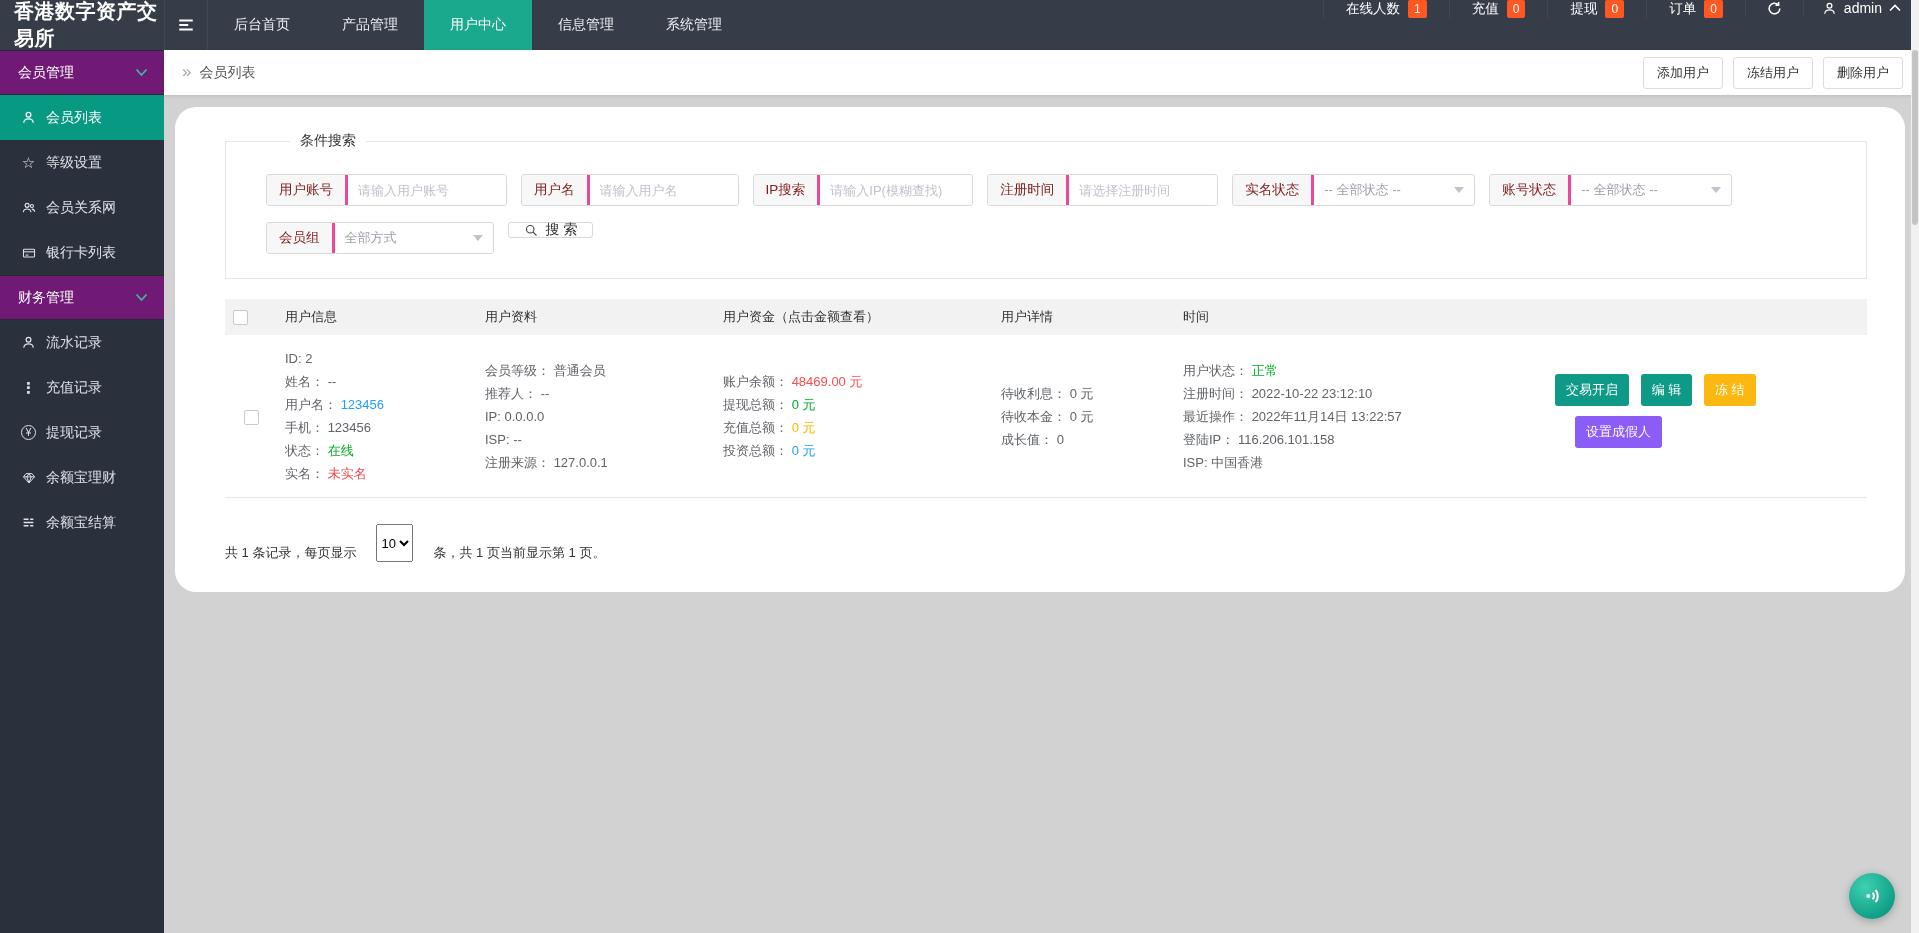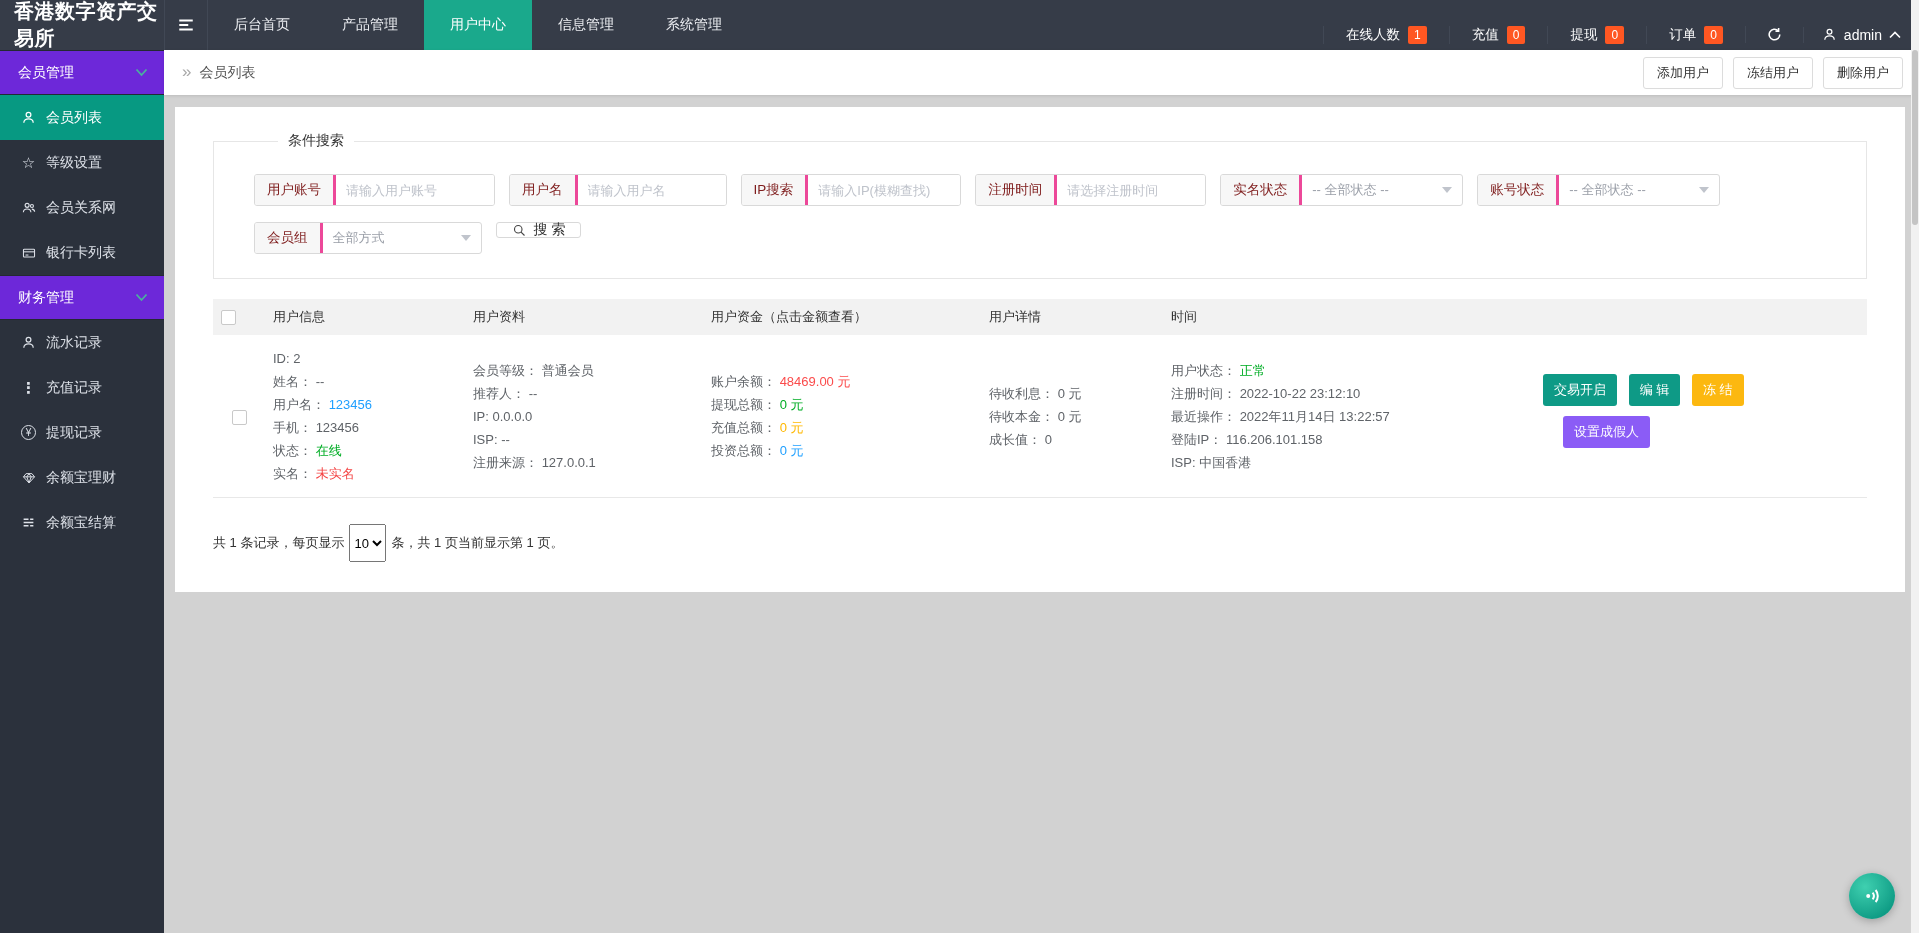--- a/index.html
+++ b/index.html
@@ -7,50 +7,50 @@
   body { font-family: "Liberation Sans","DejaVu Sans",sans-serif; background:#d2d2d2; color:#333; }
 
   
   .topnav { height:50px; background:#363c48; display:flex; align-items:stretch; color:#fff; }
   .brand { width:164px; display:flex; align-items:center; padding-left:14px; font-size:20px; font-weight:bold; letter-spacing:.5px; }
   .nav-toggle { width:44px; display:flex; align-items:center; justify-content:center; border-left:1px solid #414855; border-right:1px solid #414855; cursor:pointer; }
   .nav-menu { display:flex; align-items:stretch; }
   .nav-item { display:flex; align-items:center; padding:0 26px; font-size:14px; color:#eceef2; cursor:pointer; }
   .nav-item.active { background:#1aa98c; color:#fff; }
   .nav-spacer { flex:1; }
-  .nav-right { display:flex; align-items:center;margin-top:19px; }
+  .nav-right { display:flex; align-items:flex-start; }
   .nav-stat { display:flex; align-items:center; gap:8px; padding:0 22px; font-size:13.5px; border-left:1px solid #414855; cursor:pointer; }
   .badge { background:#ff5722; color:#fff; font-size:12px; line-height:1; padding:3px 6px; border-radius:2px; }
   .nav-iconbtn { display:flex; align-items:center; padding:0 20px; border-left:1px solid #414855; cursor:pointer; }
   .nav-user { display:flex; align-items:center; gap:7px; padding:0 18px; border-left:1px solid #414855; font-size:14px; cursor:pointer; }
   .icon-svg { display:block; }
 
   
   .layout { display:flex; height:883px; }
   .sidebar { width:164px; background:#2b313c; flex-shrink:0; }
-  .side-group { height:45px; display:flex; align-items:center; justify-content:space-between; padding:0 16px 0 18px; background:#6d28d9; color:#fff; font-size:14px; cursor:pointer; border-top:1px solid #242933; border-bottom:1px solid #242933; }
+  .side-group { height:45px; display:flex; align-items:center; justify-content:space-between; padding:0 16px 0 18px; background:#701a75; color:#fff; font-size:14px; cursor:pointer; border-top:1px solid #242933; border-bottom:1px solid #242933; }
   .side-item { height:45px; display:flex; align-items:center; gap:9px; padding-left:20px; color:#dde1e8; font-size:14px; cursor:pointer; }
   .side-item.active { background:#079982; color:#fff; }
   .side-ic { width:17px; display:flex; justify-content:center; align-items:center; flex-shrink:0; }
   .star-glyph { font-size:15px; line-height:1; }
   .dots-glyph { font-size:15px; line-height:1; font-weight:bold; letter-spacing:0; }
   .yen-circle { width:15px; height:15px; border:1.2px solid #dde1e8; border-radius:50%; font-size:10px; display:flex; align-items:center; justify-content:center; }
 
   .main { flex:1; display:flex; flex-direction:column; min-width:0; }
 
   
   .crumbbar { height:45px; background:#fff; display:flex; align-items:center; padding:0 16px 0 18px; box-shadow:0 1px 3px rgba(0,0,0,.10); position:relative; z-index:2; }
   .crumb { display:flex; align-items:center; gap:8px; font-size:14px; color:#555; }
   .crumb-arrows { color:#a7a7a7; font-size:17px; line-height:1; margin-top:-2px; }
   .crumb-actions { margin-left:auto; display:flex; gap:10px; }
   .btn-plain { background:#fff; border:1px solid #dcdcdc; border-radius:3px; padding:6px 13px; font-size:13px; color:#333; cursor:pointer; font-family:inherit; }
 
   
   .content { flex:1; padding:12px 14px 0 11px; background:#d2d2d2; }
-  .panel { background:#fff; min-height:420px; padding:25px 38px 30px 38px; }
+  .panel { background:#fff; min-height:420px; padding:25px 38px 30px 50px;border-radius:21px; }
 
   fieldset.search-box { border:1px solid #e6e6e6; padding:24px 18px 22px 40px; }
   fieldset.search-box legend { margin-left:24px; padding:0 10px; font-size:14px; color:#333; }
   .form-row { display:flex; gap:14px; margin-bottom:16px; flex-wrap:nowrap; }
   .form-row:last-child { margin-bottom:2px; }
   .igroup { display:inline-flex; align-items:center; height:32px; border:1px solid #d9d9d9; border-radius:3px; background:#fff; overflow:hidden; flex-shrink:0; }
   .ig-label { height:100%; display:flex; align-items:center; padding:0 12px; background:#f7f7f7; border-right:3px solid #ec4899; font-size:13.5px; color:#7f1d1d; white-space:nowrap; }
   .ig-input { border:none; outline:none; height:100%; padding:0 10px; font-size:13px; color:#333; font-family:inherit; background:#fff; }
   .ig-input::placeholder { color:#bfc3cb; }
   .ig-value { display:flex; align-items:center; justify-content:space-between; padding:0 10px; font-size:13px; color:#9a9fa8; cursor:pointer; }
@@ -65,21 +65,21 @@
   col.c-funds { width:278px; } col.c-details { width:182px; } col.c-time { width:372px; }
   .td-center { text-align:center; }
   .checkbox { display:inline-block; width:15px; height:15px; background:#fff; border:1px solid #c9c9c9; border-radius:2px; vertical-align:middle; cursor:pointer; }
   .line { white-space:nowrap; }
   .v-blue { color:#1e9fff; } .v-green { color:#00ad25; } .v-red { color:#f44545; }
   .v-orange { color:#ffb800; } .v-amt-red { color:#fb4b4b; }
   a.user-link { color:#1e9fff; text-decoration:none; cursor:pointer; }
   .btn-act { display:inline-block; border:none; border-radius:3px; color:#fff; font-size:13px; padding:7px 11px; margin:0 8px 10px 0; cursor:pointer; font-family:inherit; white-space:nowrap; }
   .bg-teal { background:#0e9a86; } .bg-yellow { background:#fcb810; } .bg-orangebtn { background:#8b5cf6;margin-left:20px; }
 
-  .pager { margin-top:26px; font-size:13px; color:#333; display:flex; align-items:center; gap:5px; }
+  .pager { margin-top:26px; font-size:13px; color:#333; display:flex; align-items:flex-end; gap:20px; }
   .pager select { font-size:13px; font-family:inherit; height:38px; }
 
   
   .scrollbar { position:fixed; top:0; right:0; width:8px; height:100%; background:#f1f1f1; z-index:50; }
   .scroll-thumb { position:absolute; top:50px; left:1px; width:6px; height:175px; background:#c4c4c4; border-radius:3px; cursor:pointer; }
   .float-widget { position:fixed; right:24px; bottom:14px; width:46px; height:46px; border-radius:50%; background:radial-gradient(circle at 35% 30%, #3fd0b0, #0f9c85 75%); box-shadow:0 2px 8px rgba(0,0,0,.25); display:flex; align-items:center; justify-content:center; cursor:pointer; z-index:60; }
 </style>
 </head>
 <body>
 

